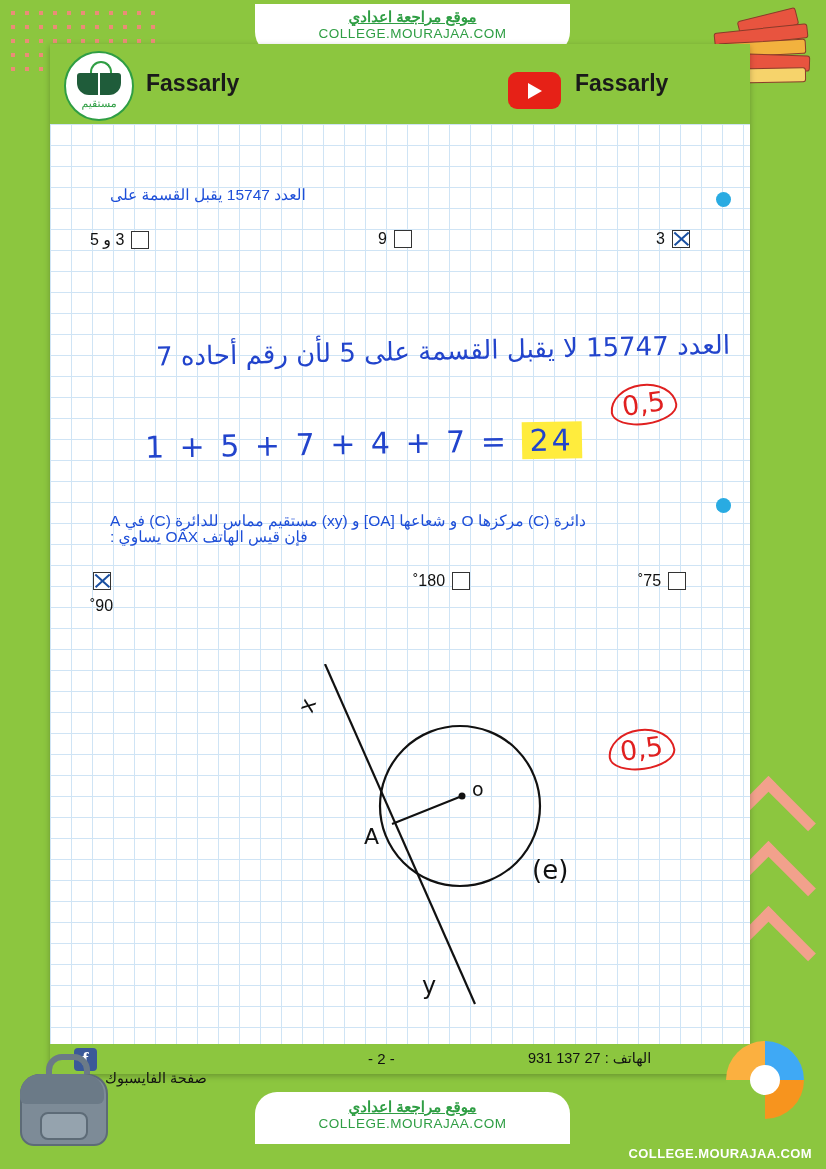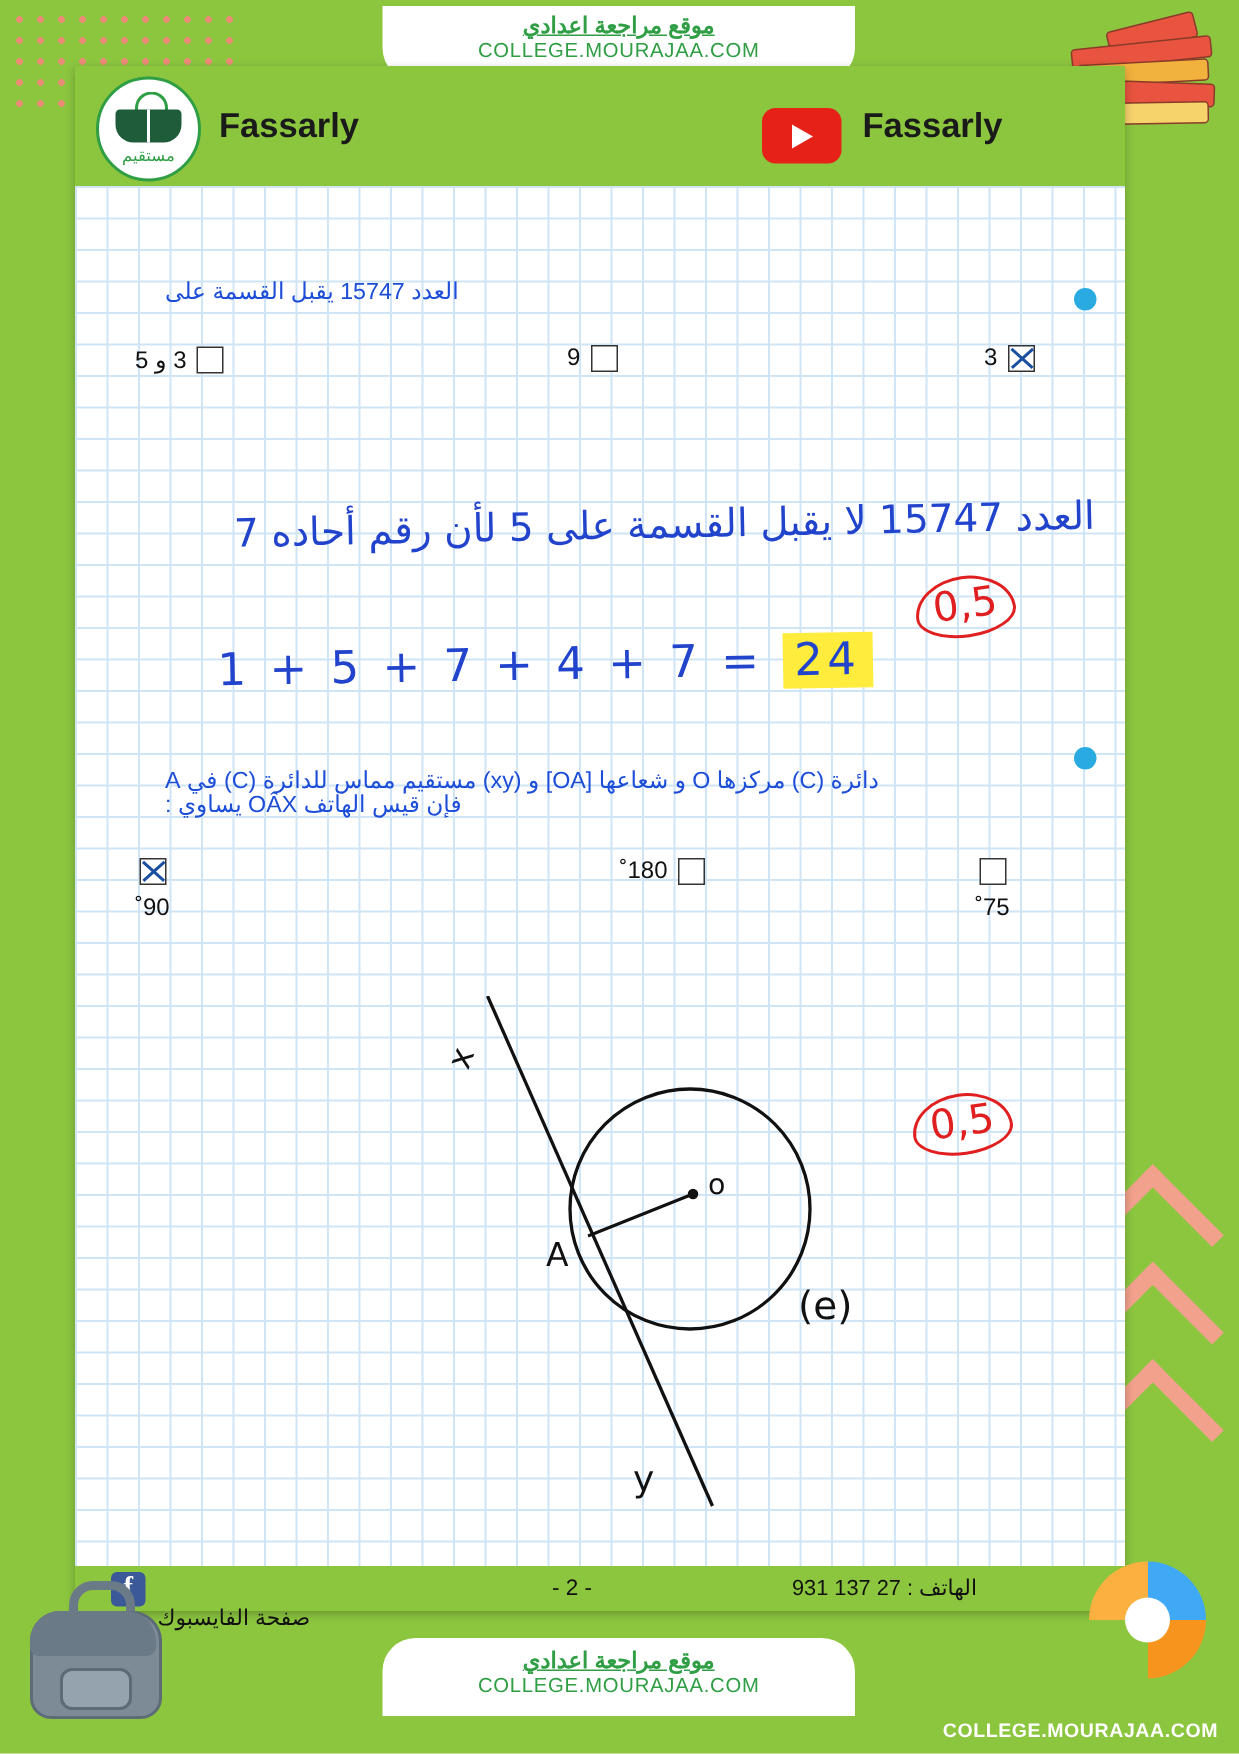--- a/index.html
+++ b/index.html
@@ -245,21 +245,21 @@
   <div class="q-text" style="left:60px;top:478px;width:620px;">فإن قيس الهاتف OÂX يساوي :</div>
 
   <div class="opt" style="left:40px;top:528px;flex-direction:column;">
     <span class="box checked"></span>
     <span>90˚</span>
   </div>
   <div class="opt" style="left:318px;top:528px;margin-left:45px;">
     <span class="box"></span>
     <span>180˚</span>
   </div>
-  <div class="opt" style="left:600px;top:528px;flex-direction:column;">
+  <div class="opt" style="left:588px;top:528px;">
     <span class="box"></span>
     <span>75˚</span>
   </div>
 
   <div class="fig">
     <svg width="330" height="370" viewBox="0 0 330 370">
       <circle cx="160" cy="142" r="80" fill="none" stroke="#111" stroke-width="2.2"></circle>
       <line x1="25" y1="0" x2="175" y2="340" stroke="#111" stroke-width="2.2"></line>
       <line x1="92" y1="160" x2="162" y2="132" stroke="#111" stroke-width="2"></line>
       <circle cx="162" cy="132" r="3.5" fill="#111"></circle>

